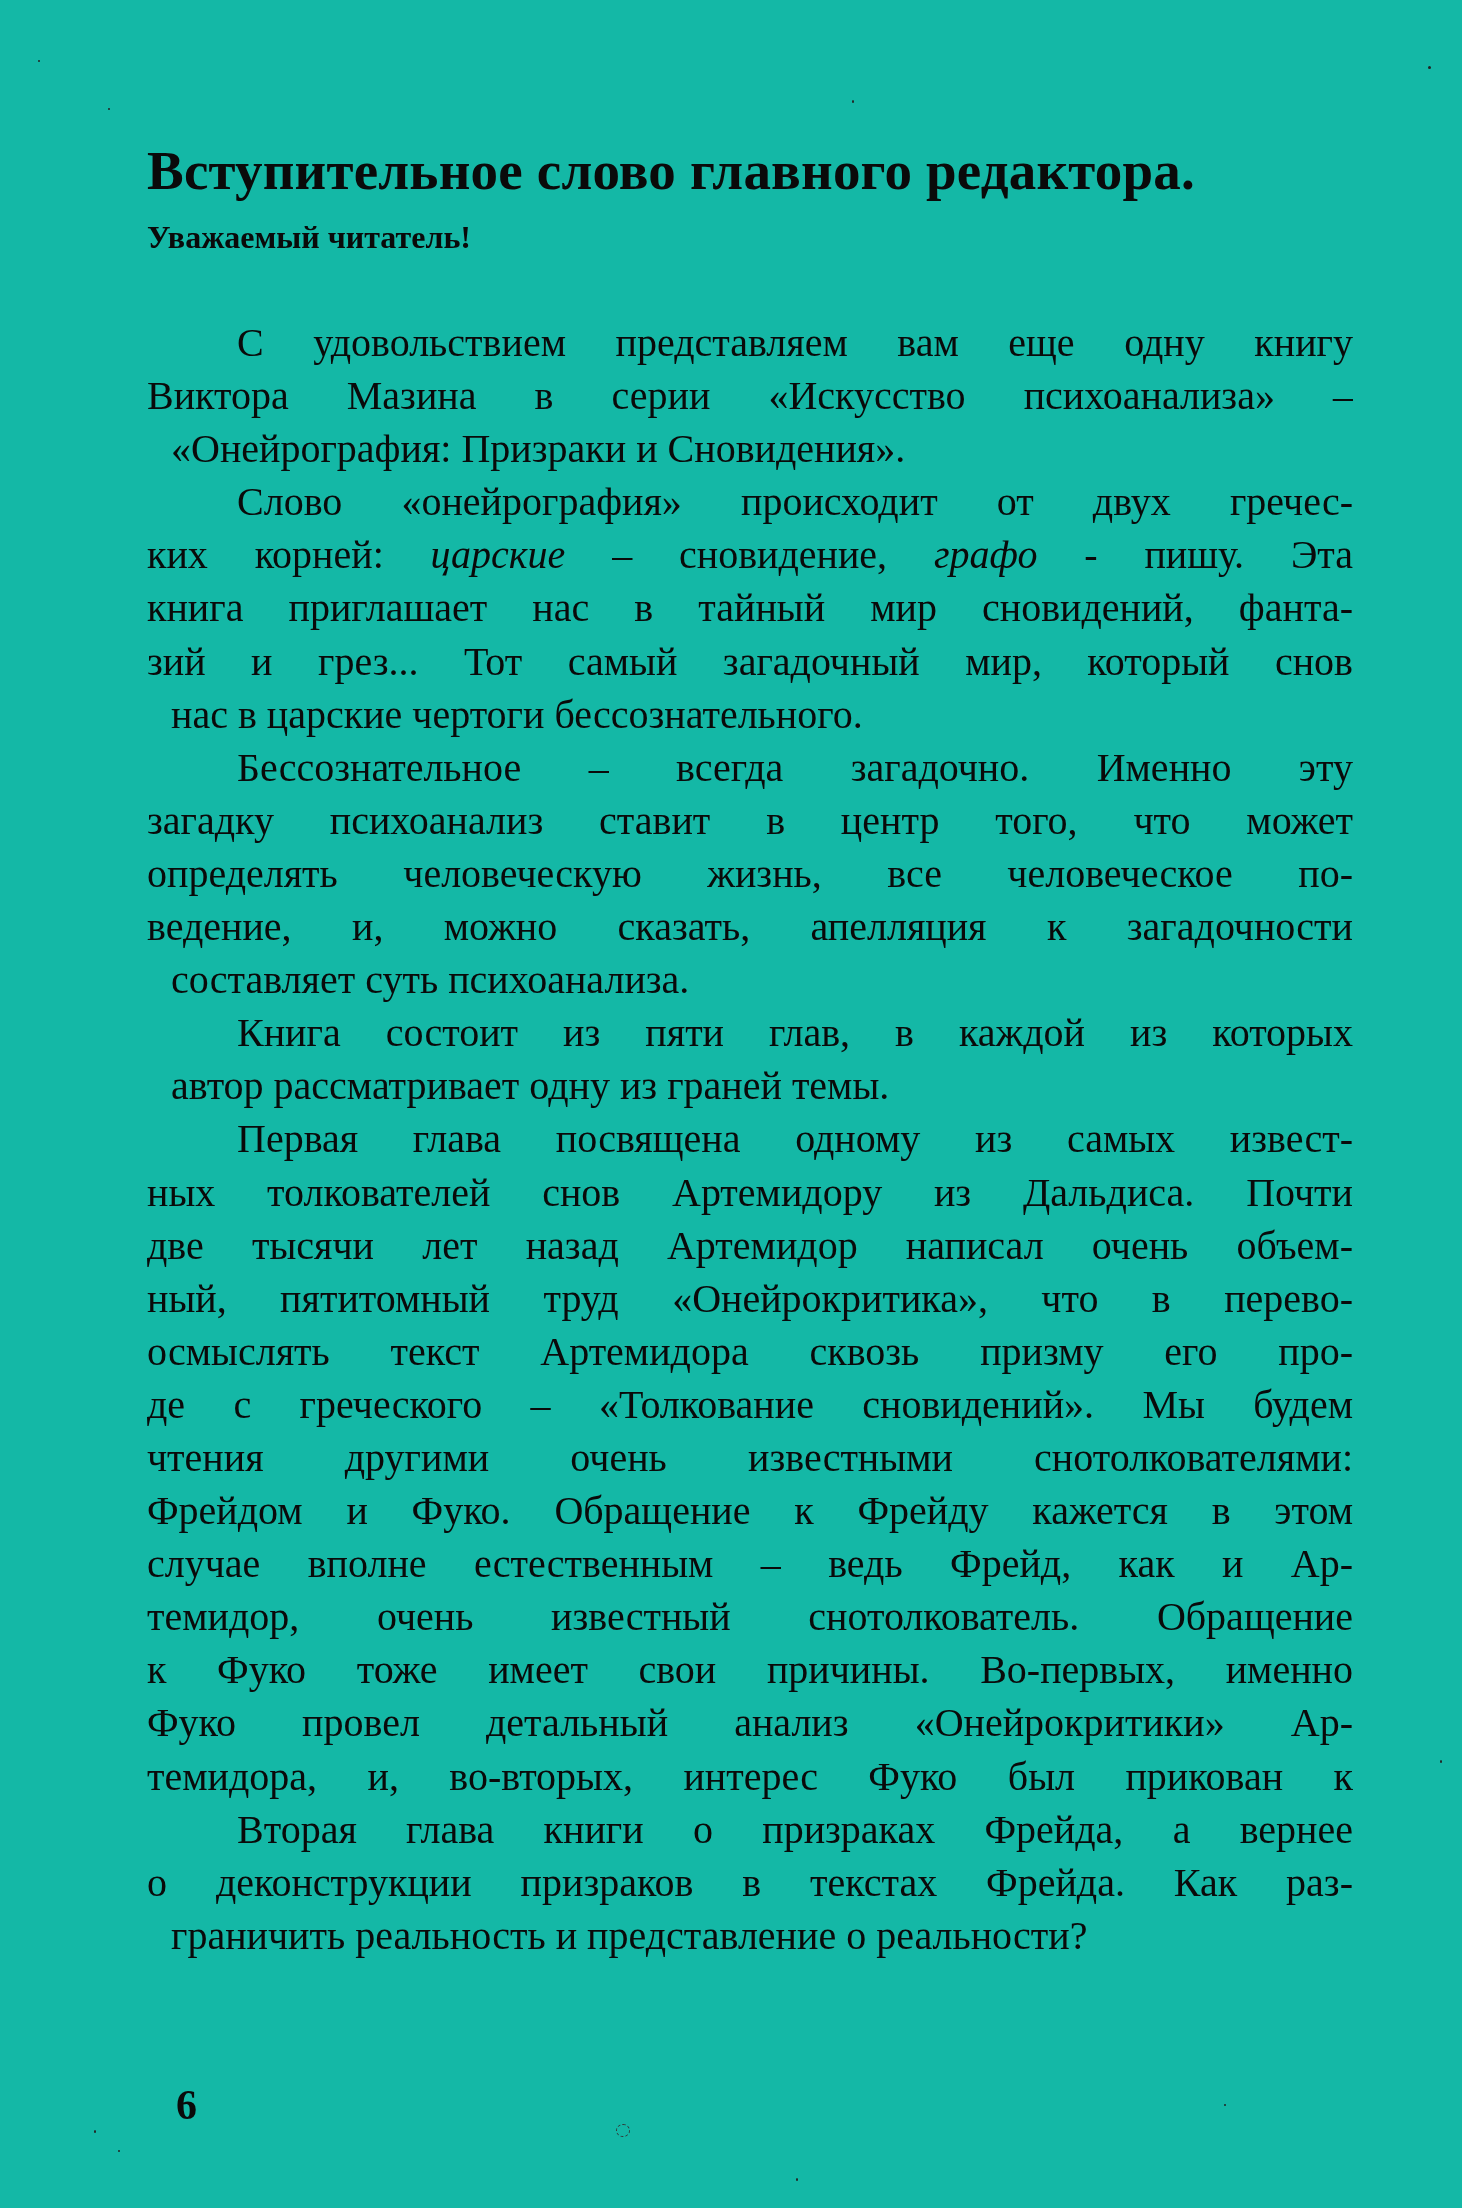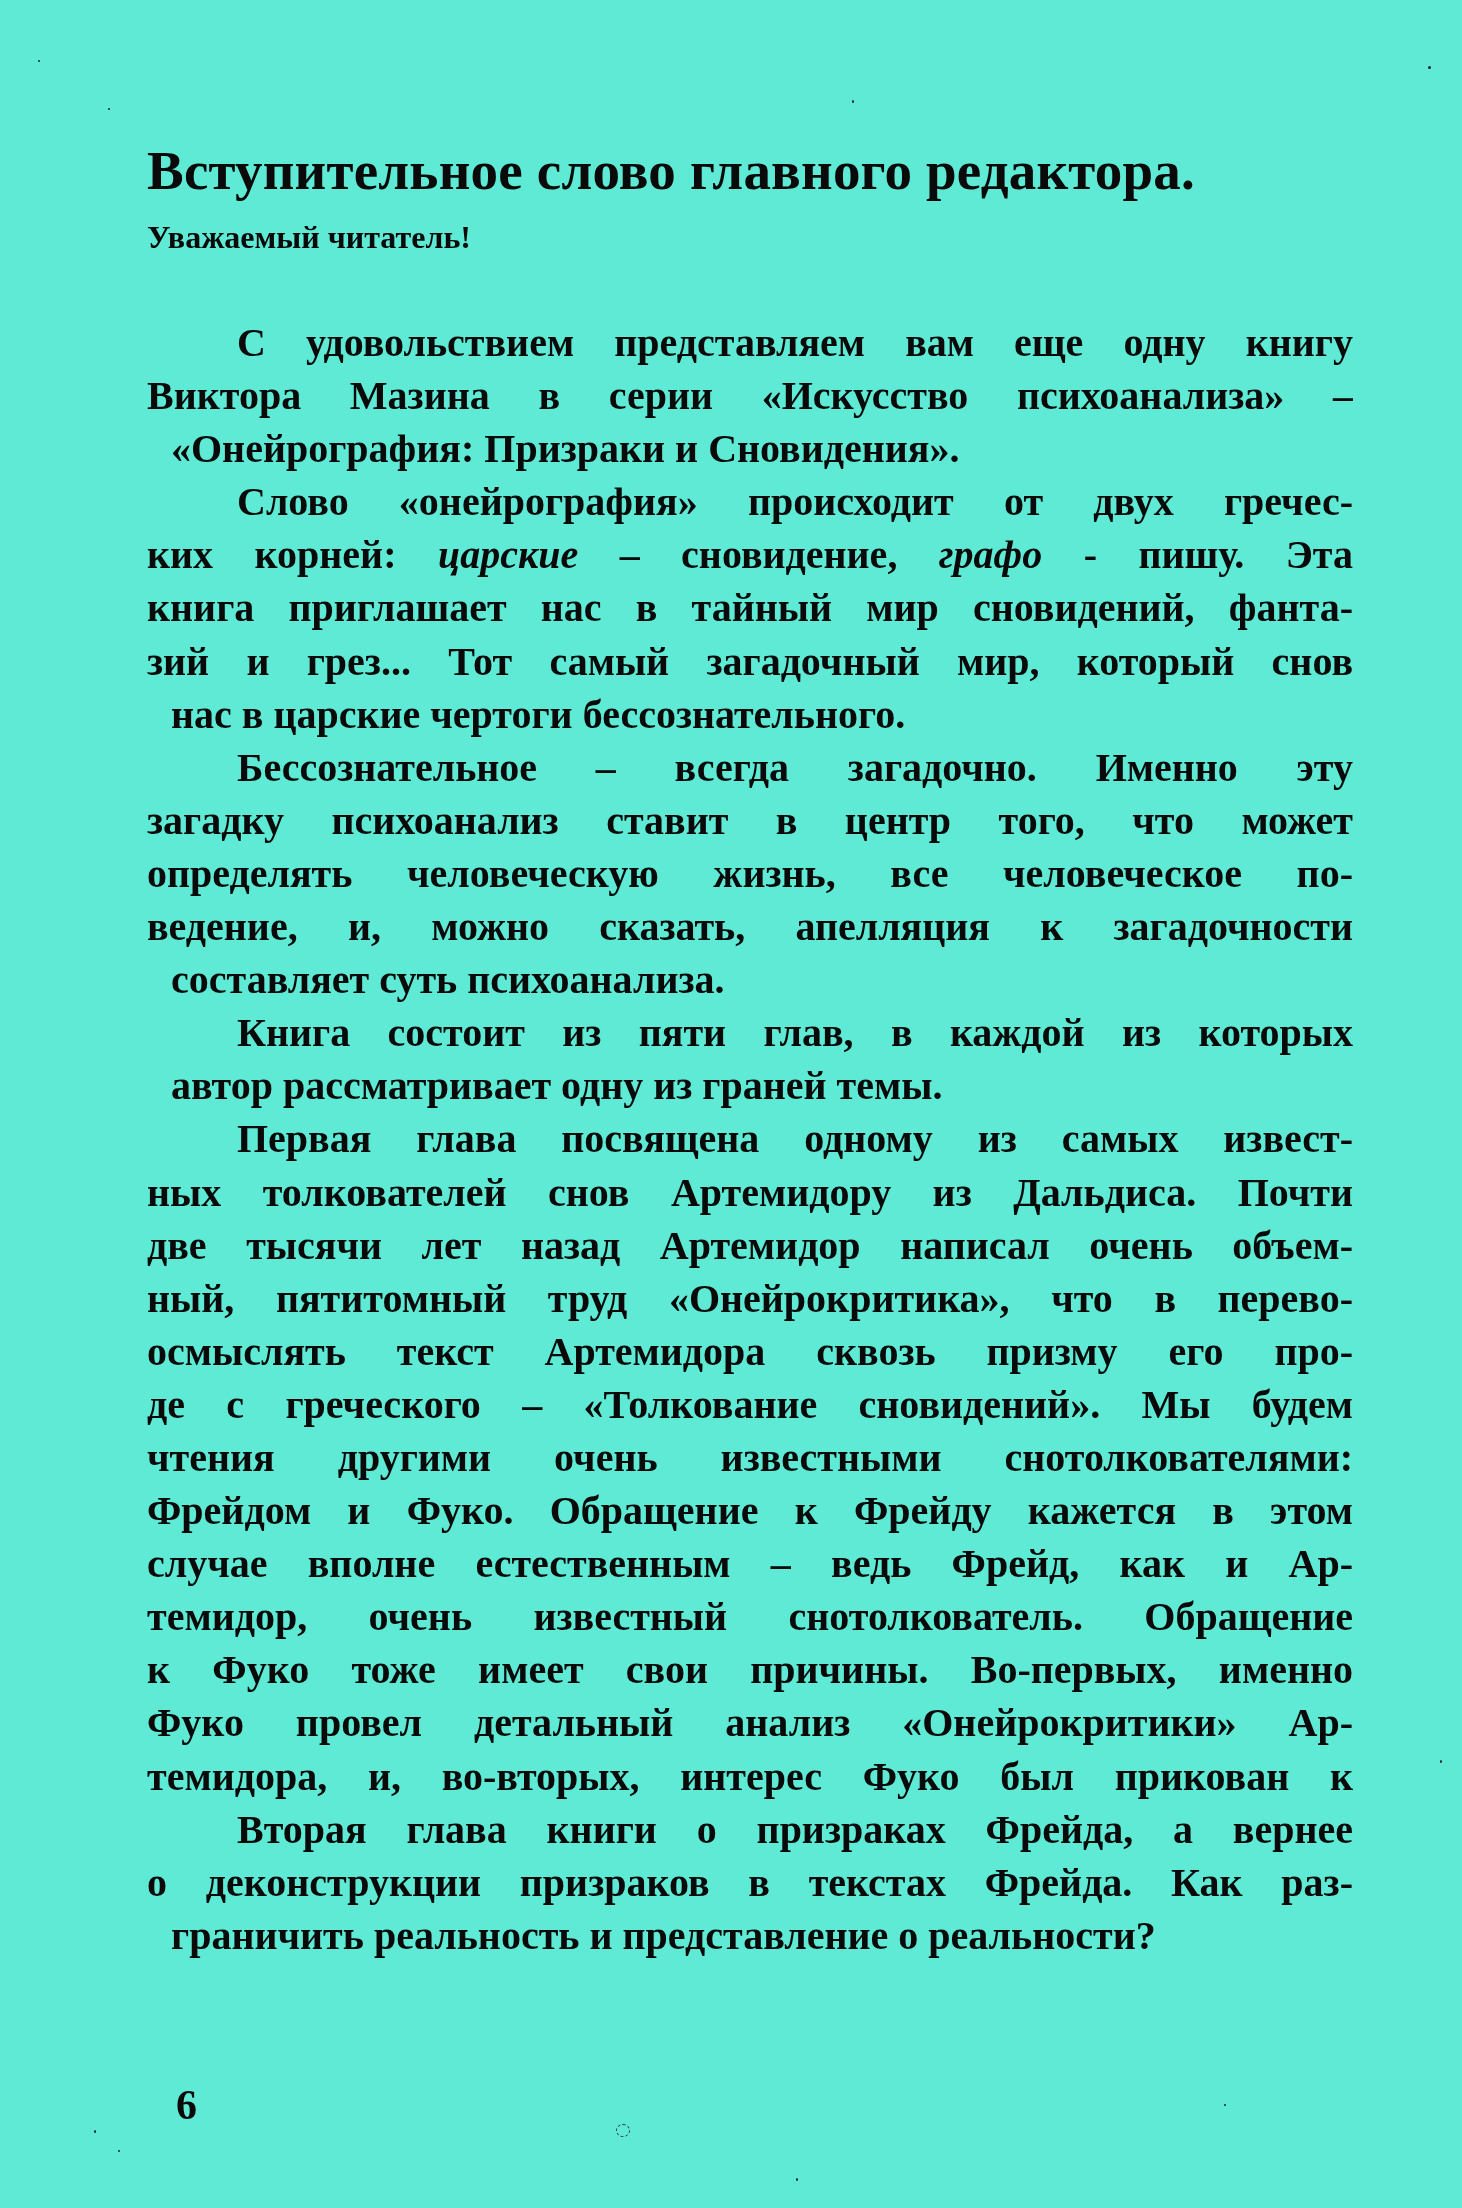--- a/index.html
+++ b/index.html
@@ -13,21 +13,21 @@
       position: relative;
       overflow: hidden;
       font-family: "Liberation Serif", "DejaVu Serif", serif;
       color: #0a0a0a;
     }
     .page {
       position: absolute;
       left: 0; top: 0;
       width: 1462px;
       height: 2208px;
-      background: #5eead4;
+      background: #14b8a6;
     }
     .title {
       position: absolute;
       left: 147px;
       top: 103px;
       width: 1160px;
       font-size: 55px;
       font-weight: bold;
       line-height: 62px;
       white-space: nowrap;
@@ -41,21 +41,21 @@
       font-weight: bold;
       line-height: 54px;
       white-space: nowrap;
     }
     .body-text {
       position: absolute;
       left: 147px;
       top: 316px;
       width: 1206px;
       font-size: 40px;
-      font-weight: bold;
+      font-weight: normal;
       line-height: 53.1px;
     }
     .line {
       display: block;
       height: 53.1px;
       white-space: nowrap;
       overflow: visible;
     }
     .line.full {
       text-align: justify;

